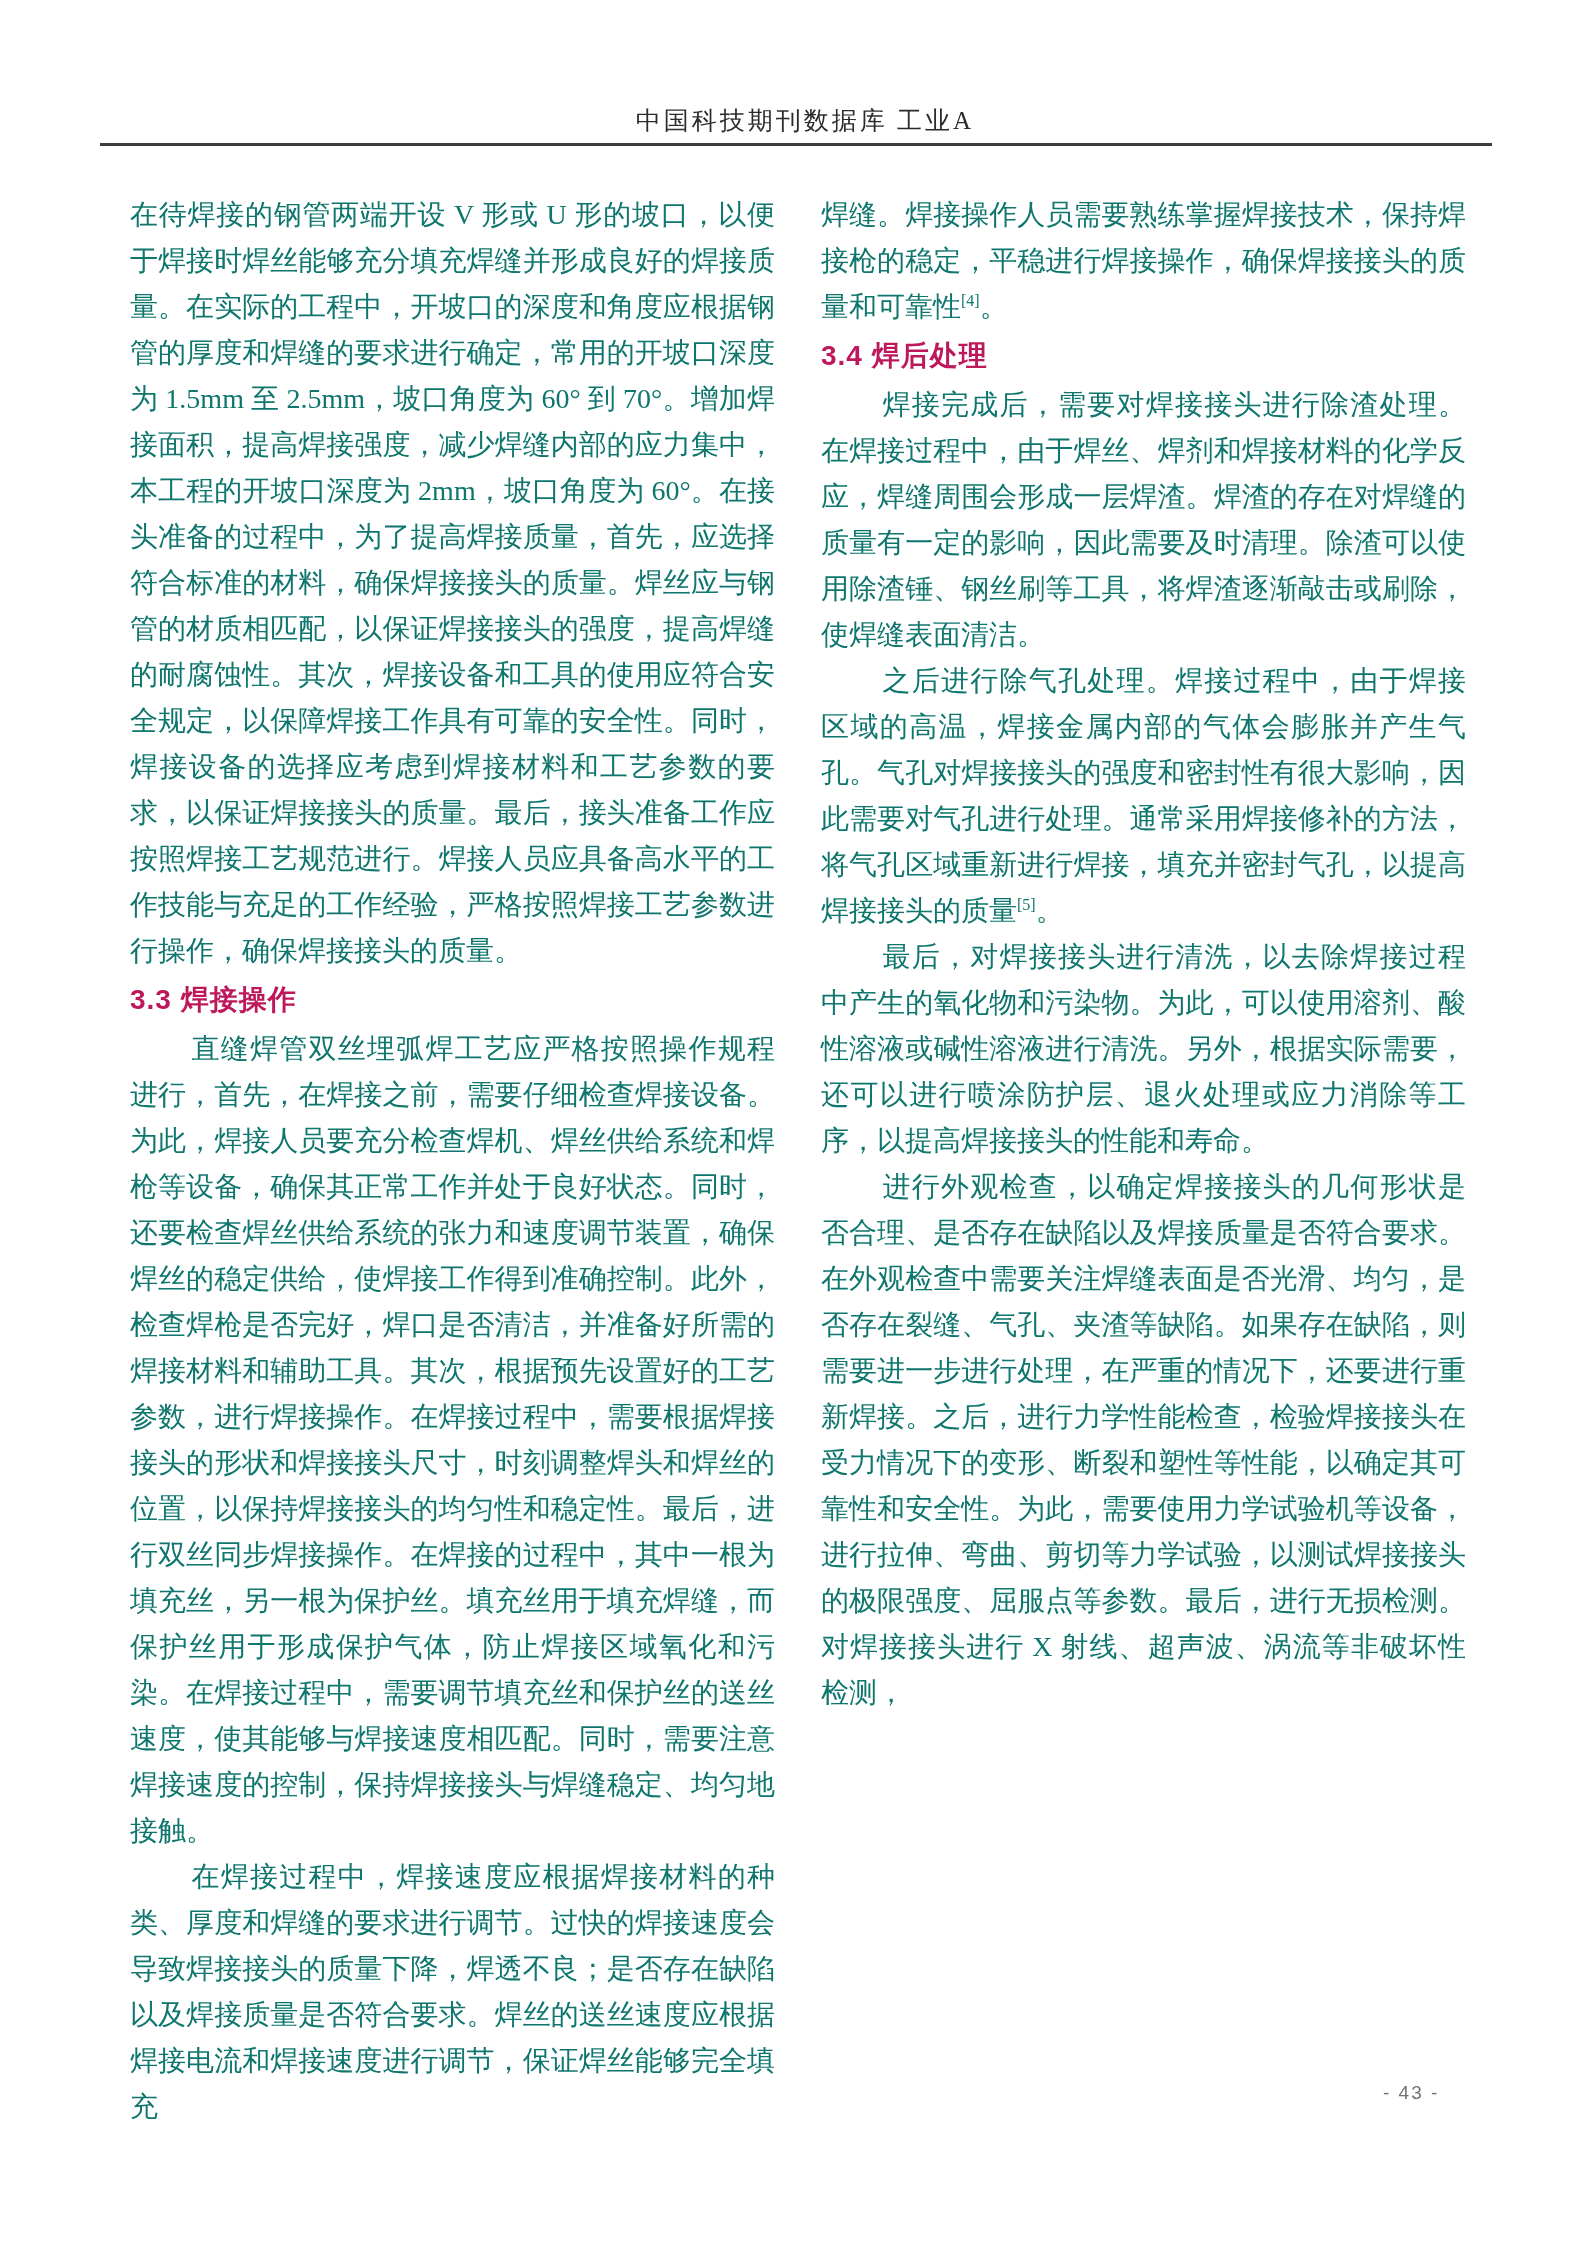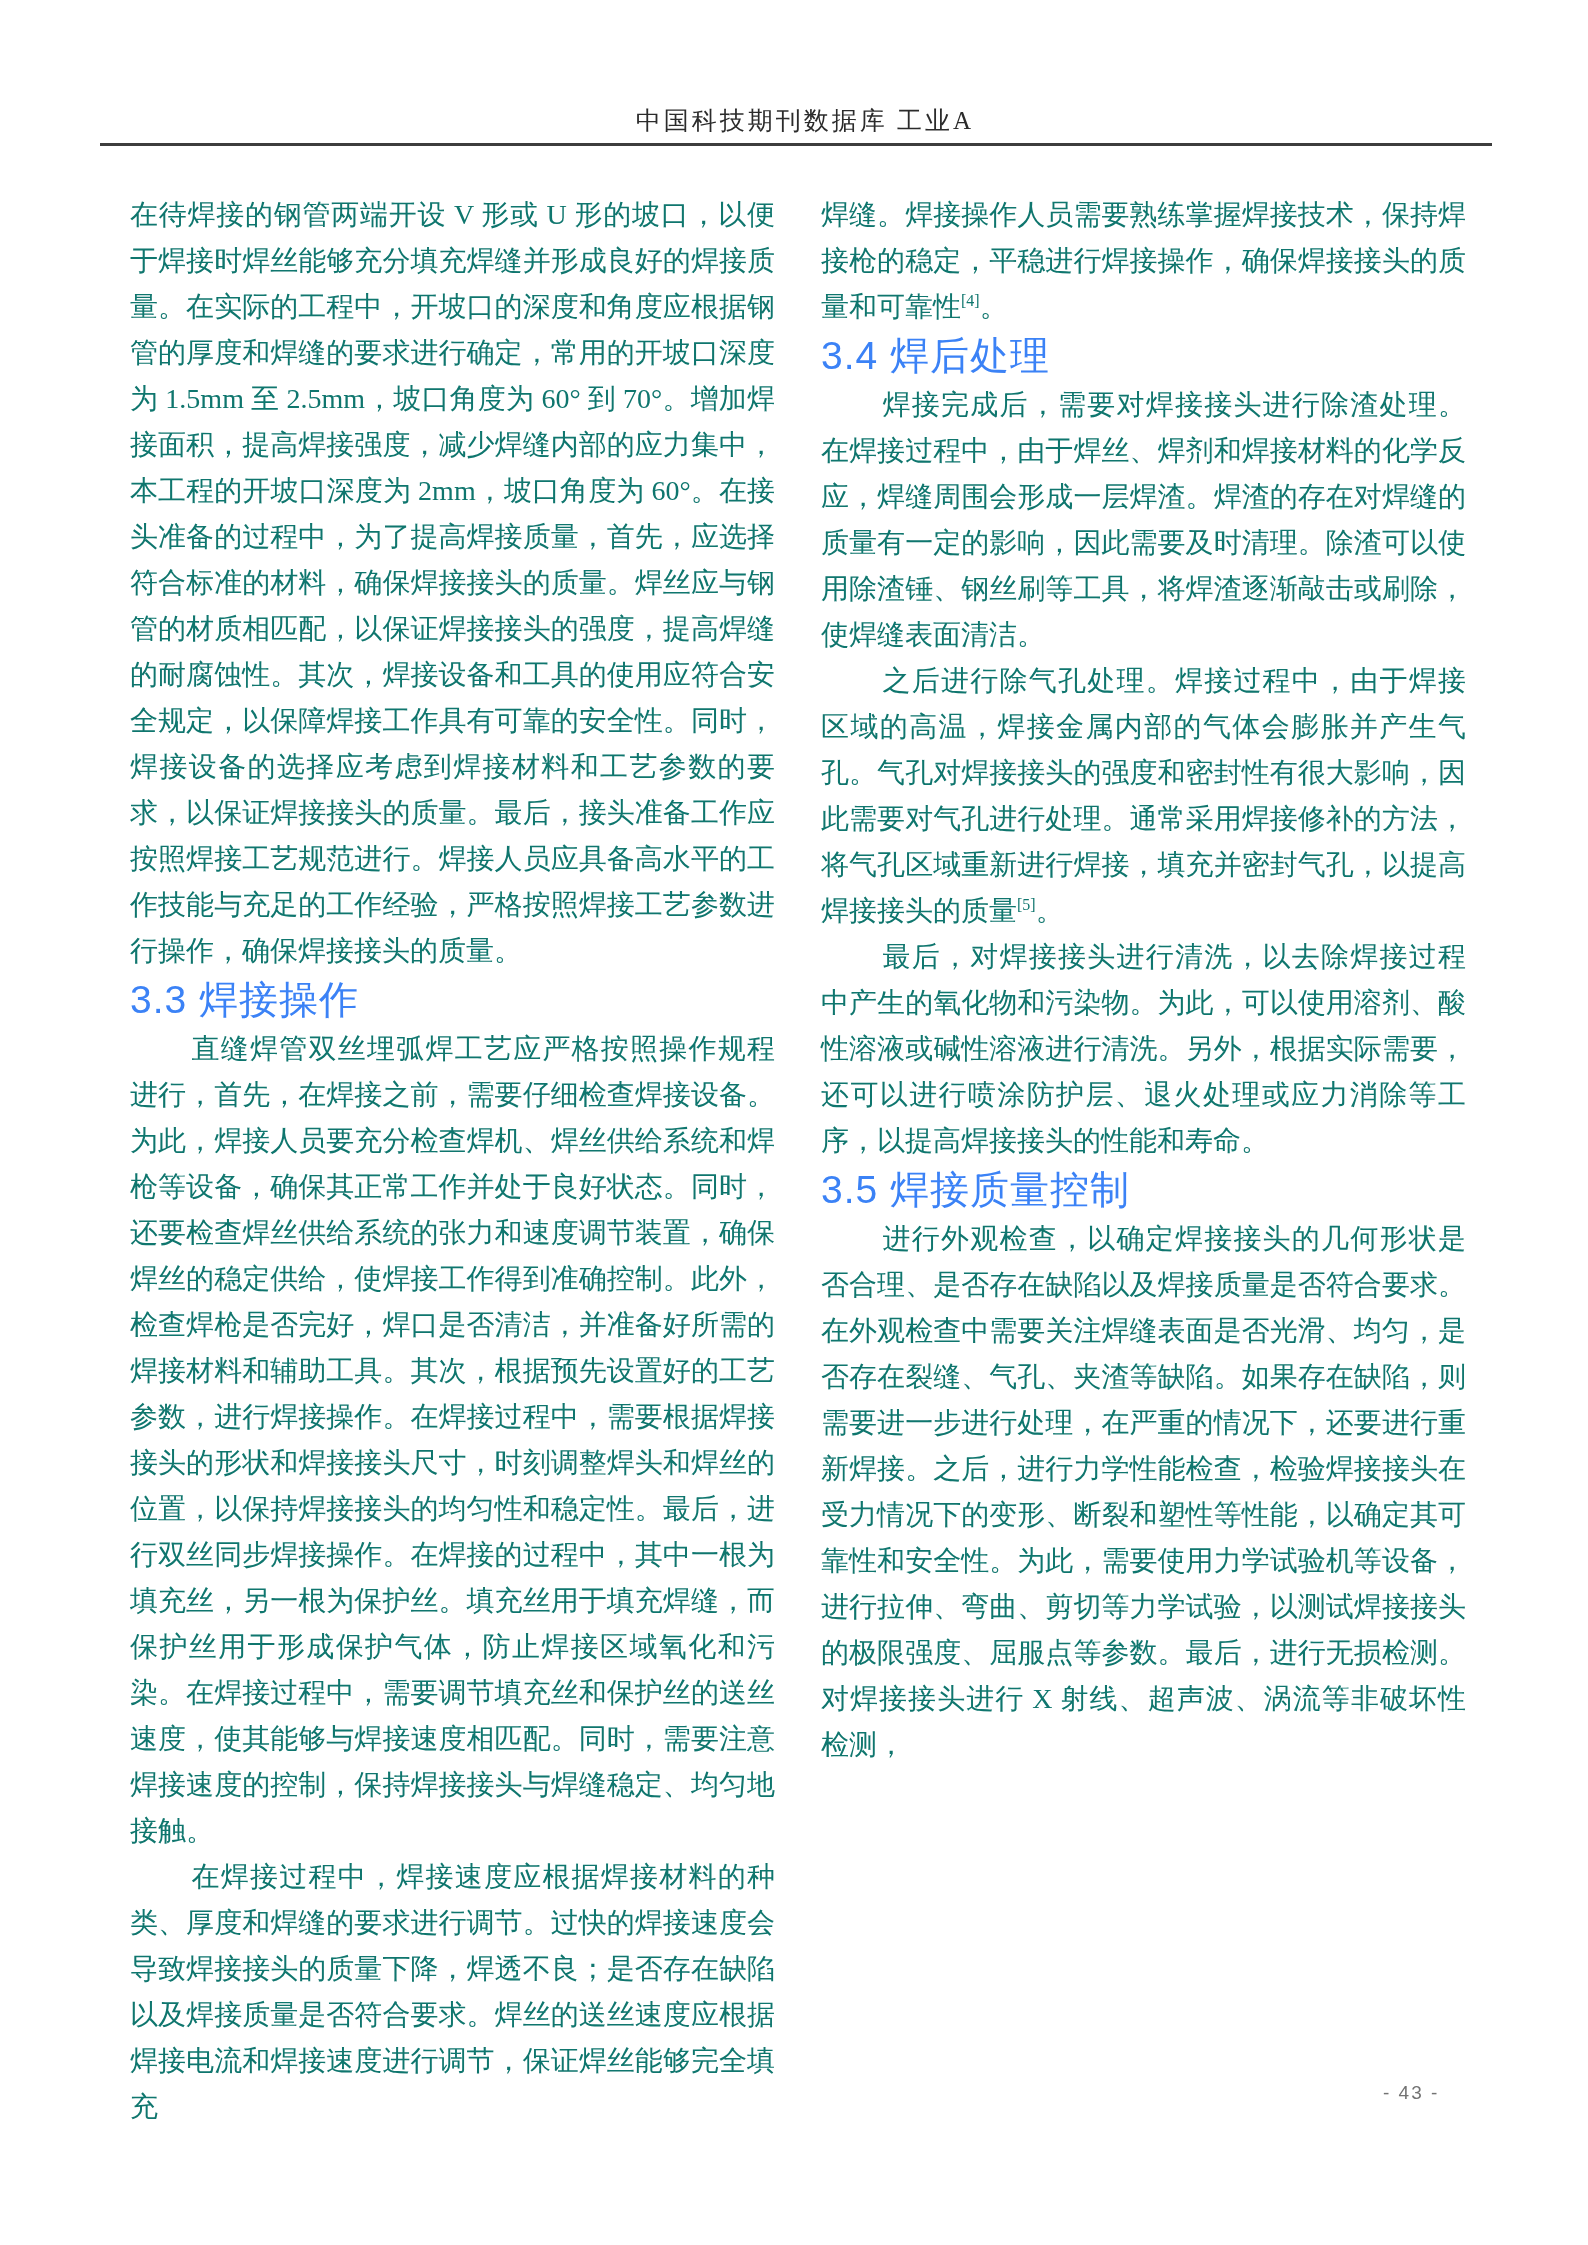--- a/index.html
+++ b/index.html
@@ -58,24 +58,24 @@
     text-align: justify;
     word-break: break-all;
     color: #0f766e;
   }
   .indent {
     text-indent: 2.2em;
   }
   .section-heading {
     margin: 6px 0 6px 0;
     font-family: "Liberation Sans", "DejaVu Sans", sans-serif;
-    font-weight: 400;
-    font-size: 39px;
+    font-weight: 700;
+    font-size: 28px;
     line-height: 40px;
-    color: #3b82f6;
+    color: #be185d;
     letter-spacing: 1px;
   }
   sup.cite {
     font-size: 16px;
     vertical-align: super;
     line-height: 0;
   }
   .page-number {
     position: absolute;
     top: 2082px;
@@ -103,21 +103,20 @@
       <p class="body-text indent">直缝焊管双丝埋弧焊工艺应严格按照操作规程进行，首先，在焊接之前，需要仔细检查焊接设备。为此，焊接人员要充分检查焊机、焊丝供给系统和焊枪等设备，确保其正常工作并处于良好状态。同时，还要检查焊丝供给系统的张力和速度调节装置，确保焊丝的稳定供给，使焊接工作得到准确控制。此外，检查焊枪是否完好，焊口是否清洁，并准备好所需的焊接材料和辅助工具。其次，根据预先设置好的工艺参数，进行焊接操作。在焊接过程中，需要根据焊接接头的形状和焊接接头尺寸，时刻调整焊头和焊丝的位置，以保持焊接接头的均匀性和稳定性。最后，进行双丝同步焊接操作。在焊接的过程中，其中一根为填充丝，另一根为保护丝。填充丝用于填充焊缝，而保护丝用于形成保护气体，防止焊接区域氧化和污染。在焊接过程中，需要调节填充丝和保护丝的送丝速度，使其能够与焊接速度相匹配。同时，需要注意焊接速度的控制，保持焊接接头与焊缝稳定、均匀地接触。</p>
       <p class="body-text indent">在焊接过程中，焊接速度应根据焊接材料的种类、厚度和焊缝的要求进行调节。过快的焊接速度会导致焊接接头的质量下降，焊透不良；是否存在缺陷以及焊接质量是否符合要求。焊丝的送丝速度应根据焊接电流和焊接速度进行调节，保证焊丝能够完全填充</p>
     </div>
 
     <div class="col">
       <p class="body-text"><span>焊缝。焊接操作人员需要熟练掌握焊接技术，保持焊接枪的稳定，平稳进行焊接操作，确保焊接接头的质量和可靠性</span><sup class="cite">[4]</sup><span>。</span></p>
       <h3 class="section-heading">3.4 焊后处理</h3>
       <p class="body-text indent">焊接完成后，需要对焊接接头进行除渣处理。在焊接过程中，由于焊丝、焊剂和焊接材料的化学反应，焊缝周围会形成一层焊渣。焊渣的存在对焊缝的质量有一定的影响，因此需要及时清理。除渣可以使用除渣锤、钢丝刷等工具，将焊渣逐渐敲击或刷除，使焊缝表面清洁。</p>
       <p class="body-text indent"><span>之后进行除气孔处理。焊接过程中，由于焊接区域的高温，焊接金属内部的气体会膨胀并产生气孔。气孔对焊接接头的强度和密封性有很大影响，因此需要对气孔进行处理。通常采用焊接修补的方法，将气孔区域重新进行焊接，填充并密封气孔，以提高焊接接头的质量</span><sup class="cite">[5]</sup><span>。</span></p>
       <p class="body-text indent">最后，对焊接接头进行清洗，以去除焊接过程中产生的氧化物和污染物。为此，可以使用溶剂、酸性溶液或碱性溶液进行清洗。另外，根据实际需要，还可以进行喷涂防护层、退火处理或应力消除等工序，以提高焊接接头的性能和寿命。</p>
-      <h3 class="section-heading">3.5 焊接质量控制</h3>
       <p class="body-text indent">进行外观检查，以确定焊接接头的几何形状是否合理、是否存在缺陷以及焊接质量是否符合要求。在外观检查中需要关注焊缝表面是否光滑、均匀，是否存在裂缝、气孔、夹渣等缺陷。如果存在缺陷，则需要进一步进行处理，在严重的情况下，还要进行重新焊接。之后，进行力学性能检查，检验焊接接头在受力情况下的变形、断裂和塑性等性能，以确定其可靠性和安全性。为此，需要使用力学试验机等设备，进行拉伸、弯曲、剪切等力学试验，以测试焊接接头的极限强度、屈服点等参数。最后，进行无损检测。对焊接接头进行 X 射线、超声波、涡流等非破坏性检测，</p>
     </div>
 
   </div>
 
   <div class="page-number">- 43 -</div>
 
 </div>
 
 </body></html>

